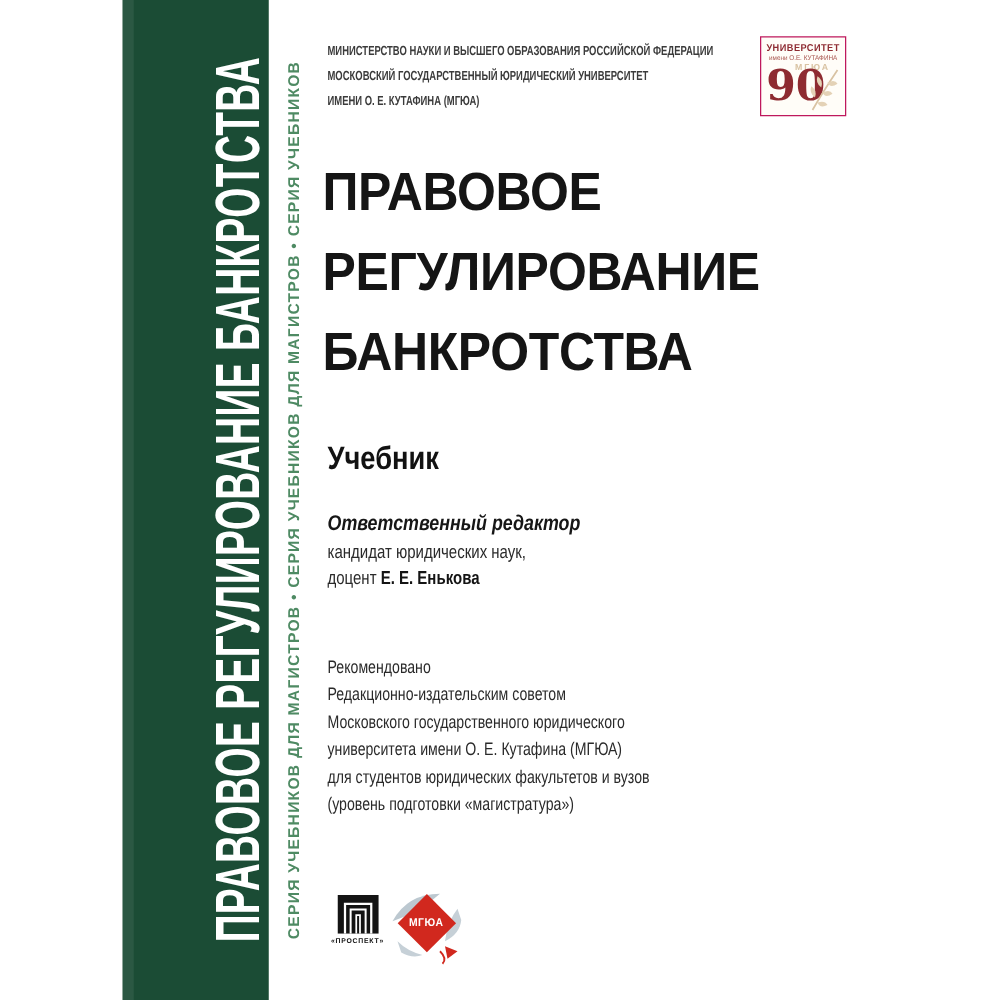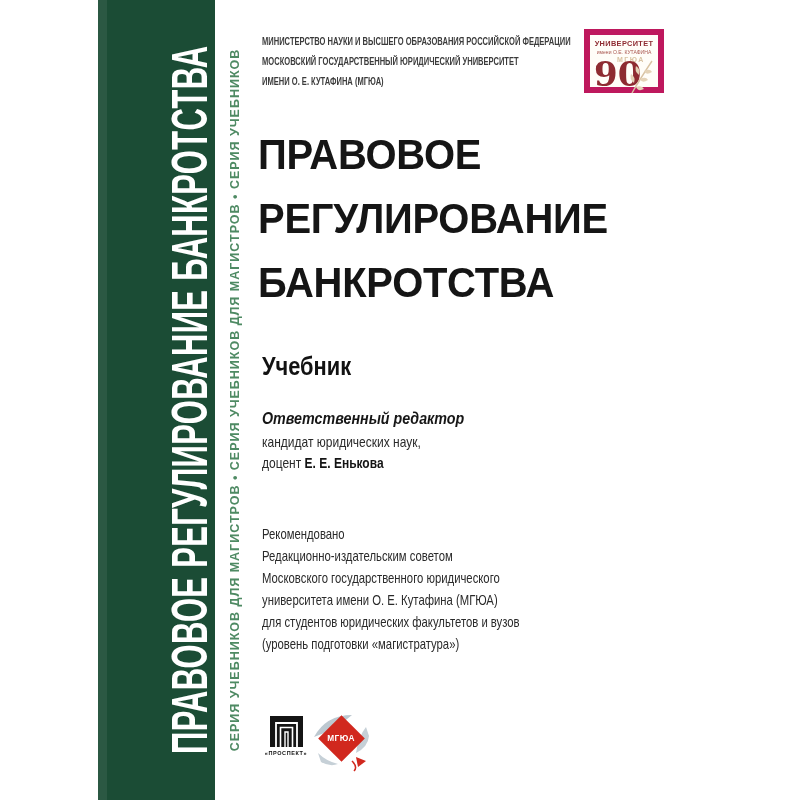--- a/index.html
+++ b/index.html
@@ -35,22 +35,22 @@
     white-space:nowrap;font-size:12.5px;font-weight:bold;letter-spacing:1px;
     color:var(--series-green,#4e8a63);
   }
   
   .header-text{
     position:absolute;left:262px;top:31px;
     font-size:10.5px;font-weight:bold;color:#3b3b3b;line-height:20px;
     transform:scaleX(0.72);transform-origin:left top;white-space:nowrap;
   }
   .badge{
-    position:absolute;left:584px;top:29px;width:80px;height:64px;
-    box-sizing:border-box;border:6px solid #be185d;background:#fffdf8;
+    position:absolute;left:608px;top:29px;width:69px;height:64px;
+    box-sizing:border-box;border:1px solid #be185d;background:#fffdf8;
   }
   .badge-title{
     margin-top:4px;text-align:center;font-size:8px;font-weight:bold;
     letter-spacing:0.4px;color:var(--dark-red,#8e2b31);
     transform:scaleX(0.92);transform-origin:center;white-space:nowrap;
   }
   .badge-sub{
     text-align:center;font-size:5.5px;color:#a8554e;margin-top:1px;
     transform:scaleX(0.92);transform-origin:center;white-space:nowrap;
   }

